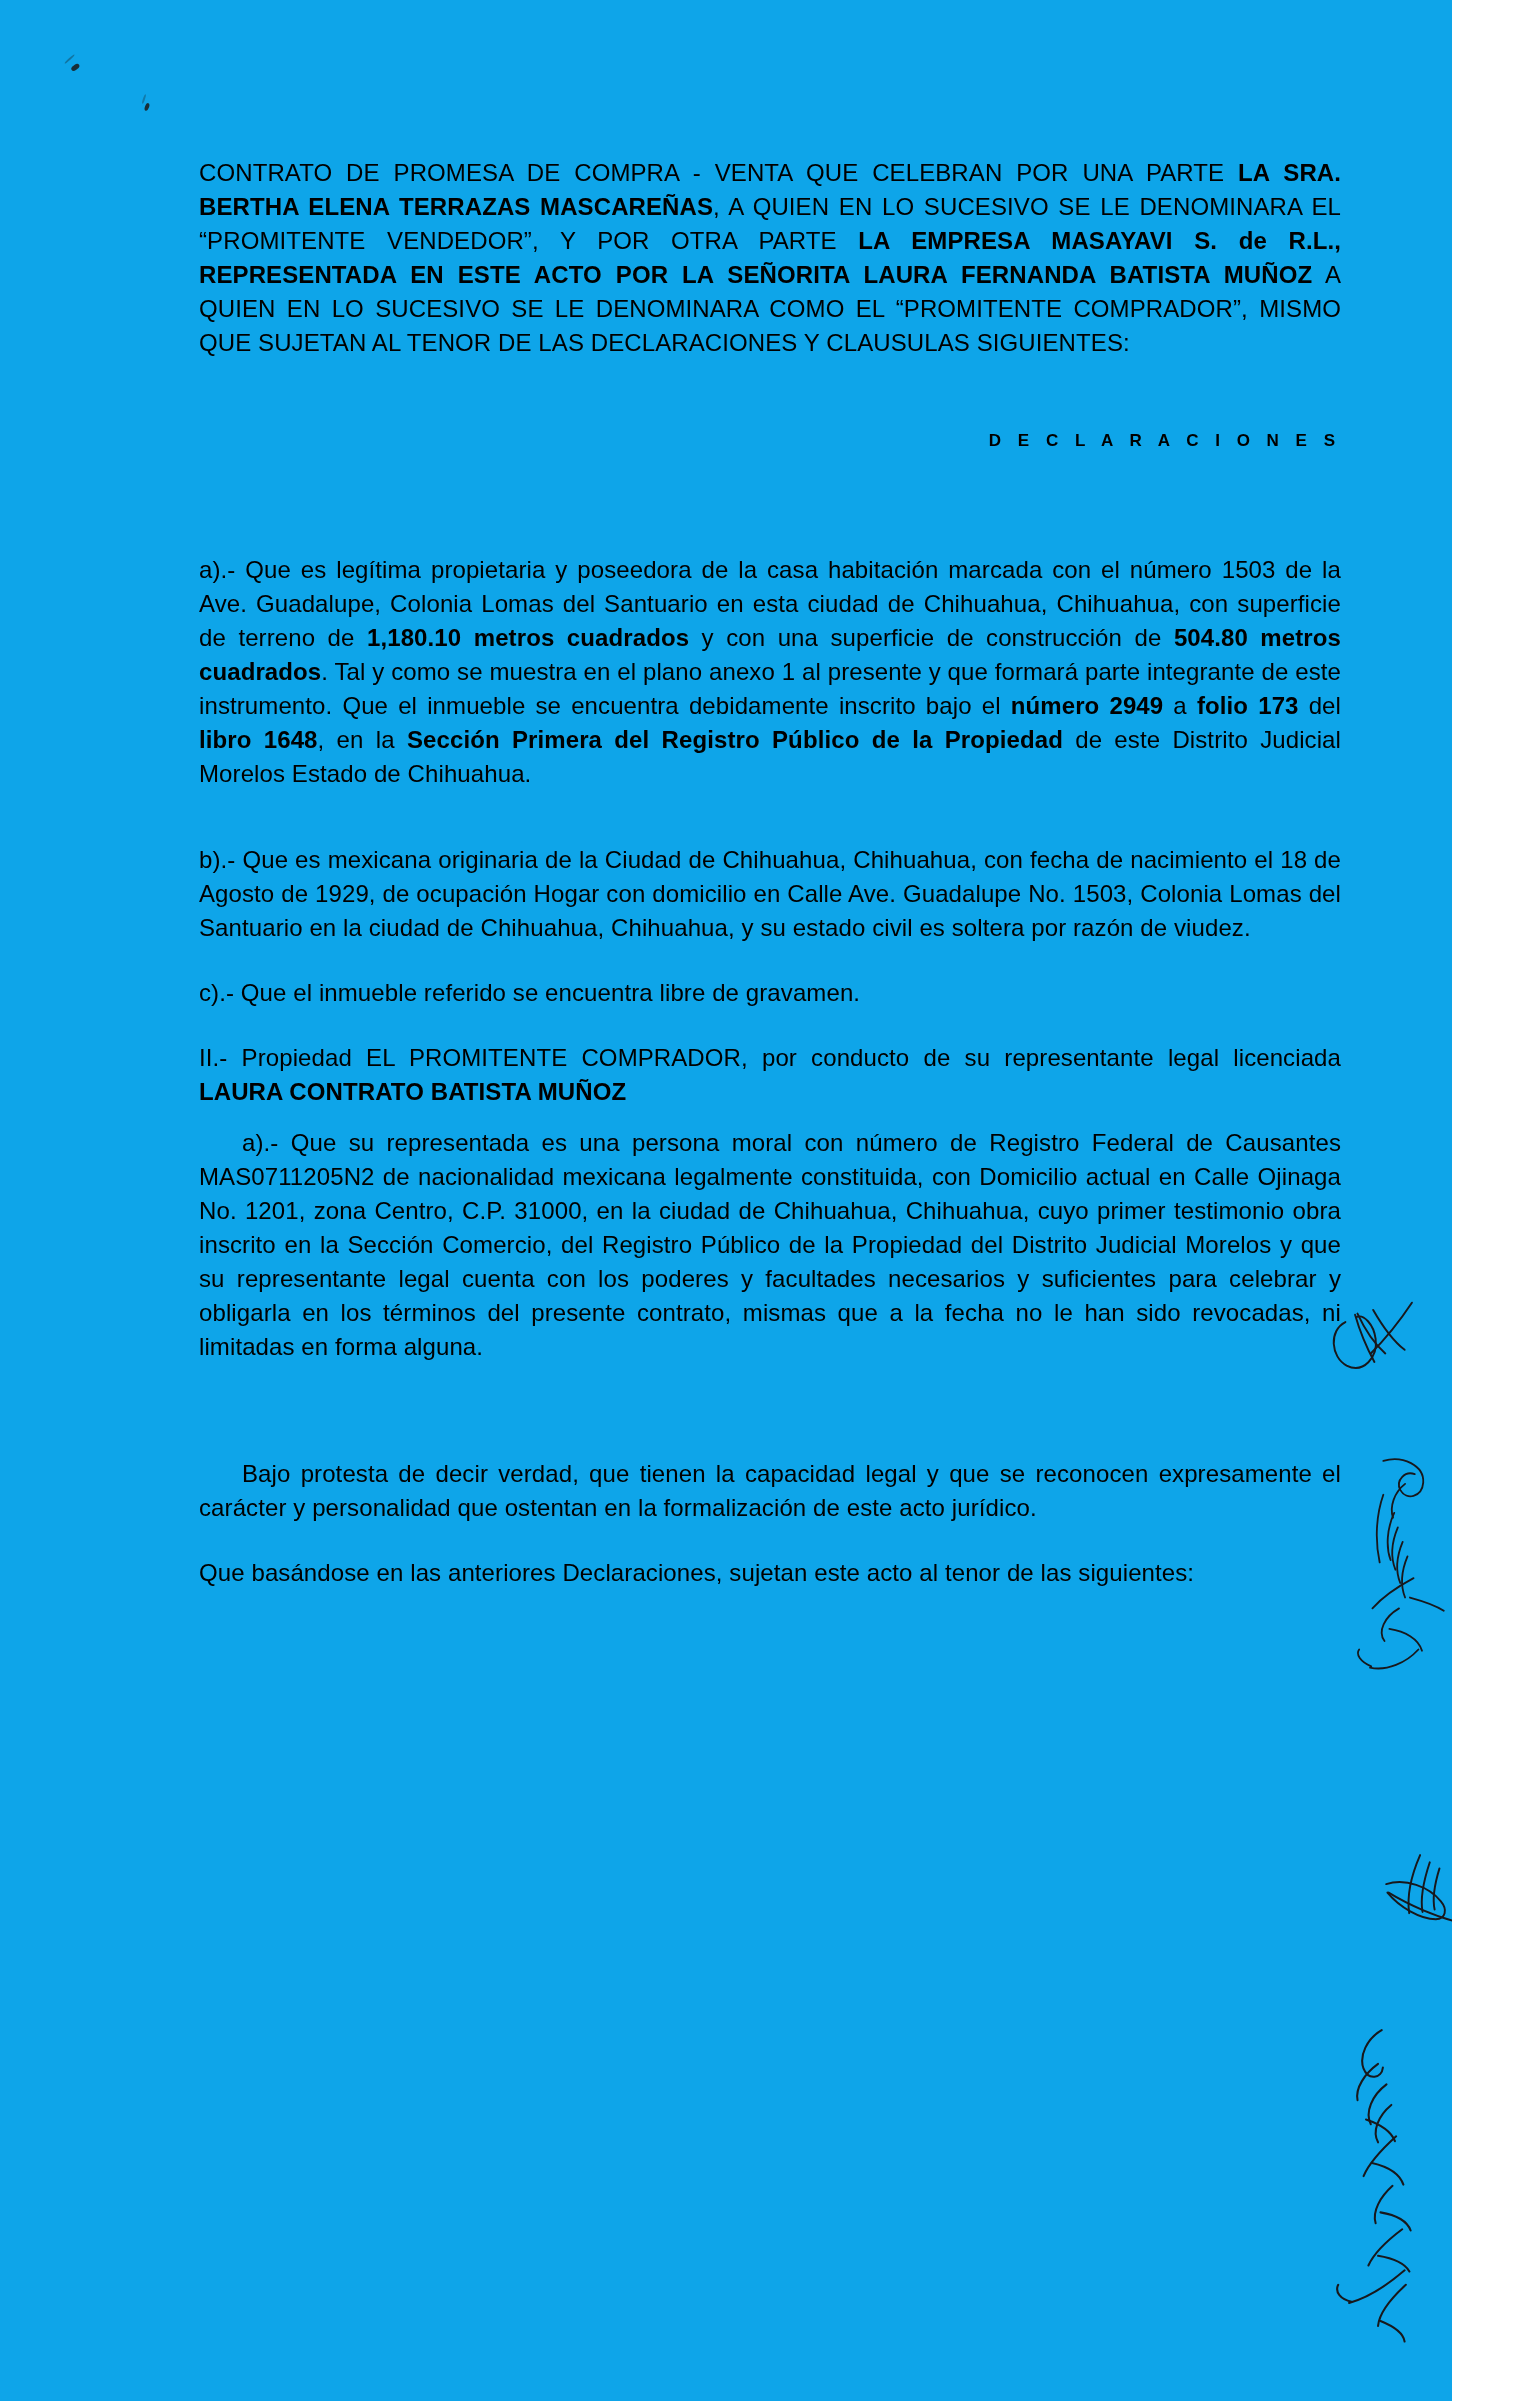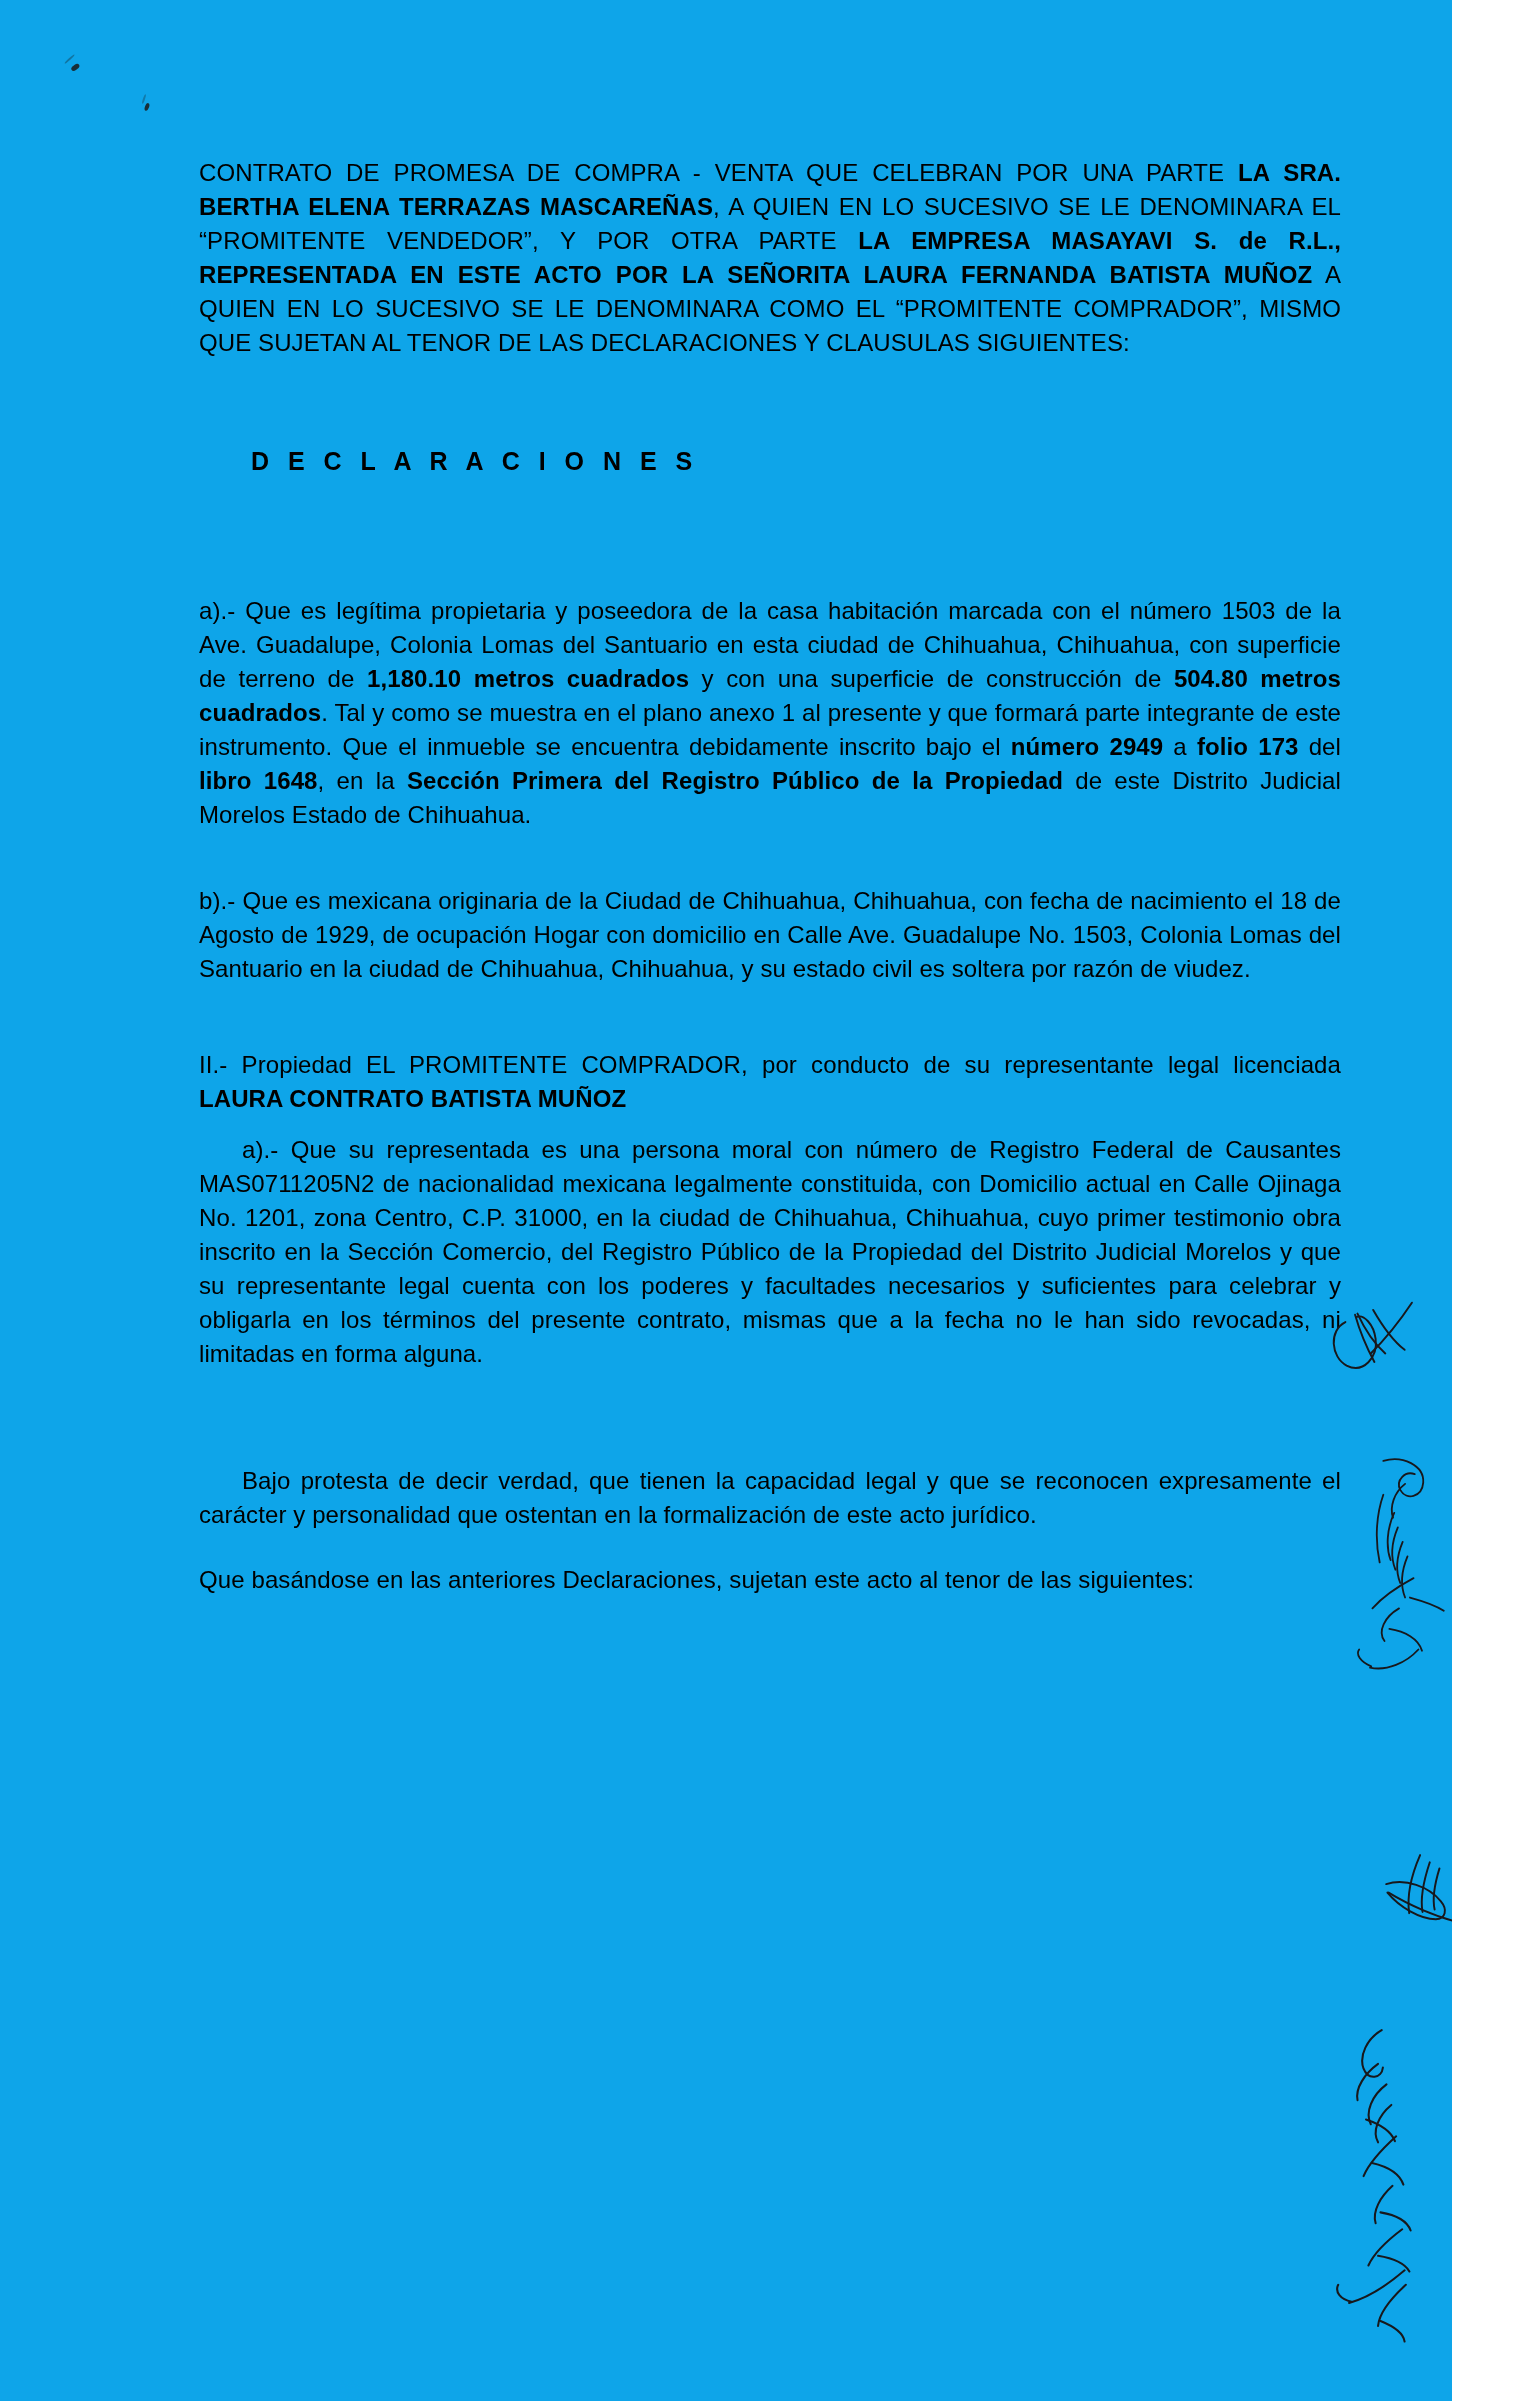--- a/index.html
+++ b/index.html
@@ -49,24 +49,24 @@
   }
 
   p.para b { font-weight: 700; }
 
   .gap-sm { height: 17px; }
   .gap-md { height: 31px; }
   .gap-lg { height: 52px; }
   .gap-xl { height: 71px; }
 
   .heading-declaraciones {
-    margin: 16px;
-    font-size: 25px;
+    margin: 0;
+    font-size: 17px;
     font-weight: 700;
-    text-align: left;
+    text-align: right;
     letter-spacing: 6px;
     padding-left: 36px;
   }
 
   .indent { text-indent: 43px; }
 
   
   .sig {
     position: absolute;
     pointer-events: none;
@@ -102,20 +102,21 @@
     <div class="gap-md"></div>
 
     <p class="para"><span>a).-  Que es legítima propietaria y poseedora de la casa habitación marcada con el número 1503 de la Ave. Guadalupe, Colonia Lomas del Santuario  en esta ciudad de Chihuahua, Chihuahua, con superficie de terreno de </span><b>1,180.10 metros cuadrados</b><span>  y con una superficie de construcción de </span><b>504.80 metros cuadrados</b><span>. Tal y como se muestra en el plano anexo 1 al presente y que formará parte integrante de este instrumento. Que el inmueble se encuentra debidamente inscrito bajo el </span><b>número 2949</b><span> a </span><b>folio 173</b><span> del </span><b>libro 1648</b><span>,  en la </span><b>Sección Primera del  Registro Público de la Propiedad</b><span> de este Distrito Judicial Morelos Estado de Chihuahua.</span></p>
 
     <div class="gap-lg"></div>
 
     <p class="para"><span>b).-   Que es mexicana originaria de la Ciudad de Chihuahua, Chihuahua, con fecha de nacimiento el 18 de Agosto de 1929, de ocupación Hogar con domicilio en Calle Ave. Guadalupe No. 1503, Colonia Lomas del Santuario en la ciudad de Chihuahua, Chihuahua,  y su estado civil es soltera por razón de viudez.</span></p>
 
     <div class="gap-md"></div>
 
+    <p class="para"><span>c).- Que el inmueble referido se encuentra libre de gravamen.</span></p>
 
     <div class="gap-md"></div>
 
     <p class="para"><span>II.- Propiedad EL PROMITENTE COMPRADOR, por conducto de su representante legal licenciada </span><b>LAURA CONTRATO BATISTA MUÑOZ</b></p>
 
     <div class="gap-sm"></div>
 
     <p class="para indent"><span>a).- Que su representada es una persona moral con número de Registro Federal de Causantes MAS0711205N2  de nacionalidad mexicana legalmente constituida, con Domicilio actual en Calle Ojinaga No. 1201, zona Centro, C.P. 31000,  en la ciudad de Chihuahua, Chihuahua, cuyo primer testimonio obra inscrito en la Sección Comercio, del Registro Público de la Propiedad del Distrito Judicial Morelos y que su representante legal cuenta con los poderes y facultades necesarios y suficientes para celebrar y obligarla en los términos del presente contrato, mismas que a la fecha no le han sido revocadas, ni limitadas en forma alguna.</span></p>
 
     <div class="gap-md"></div>

